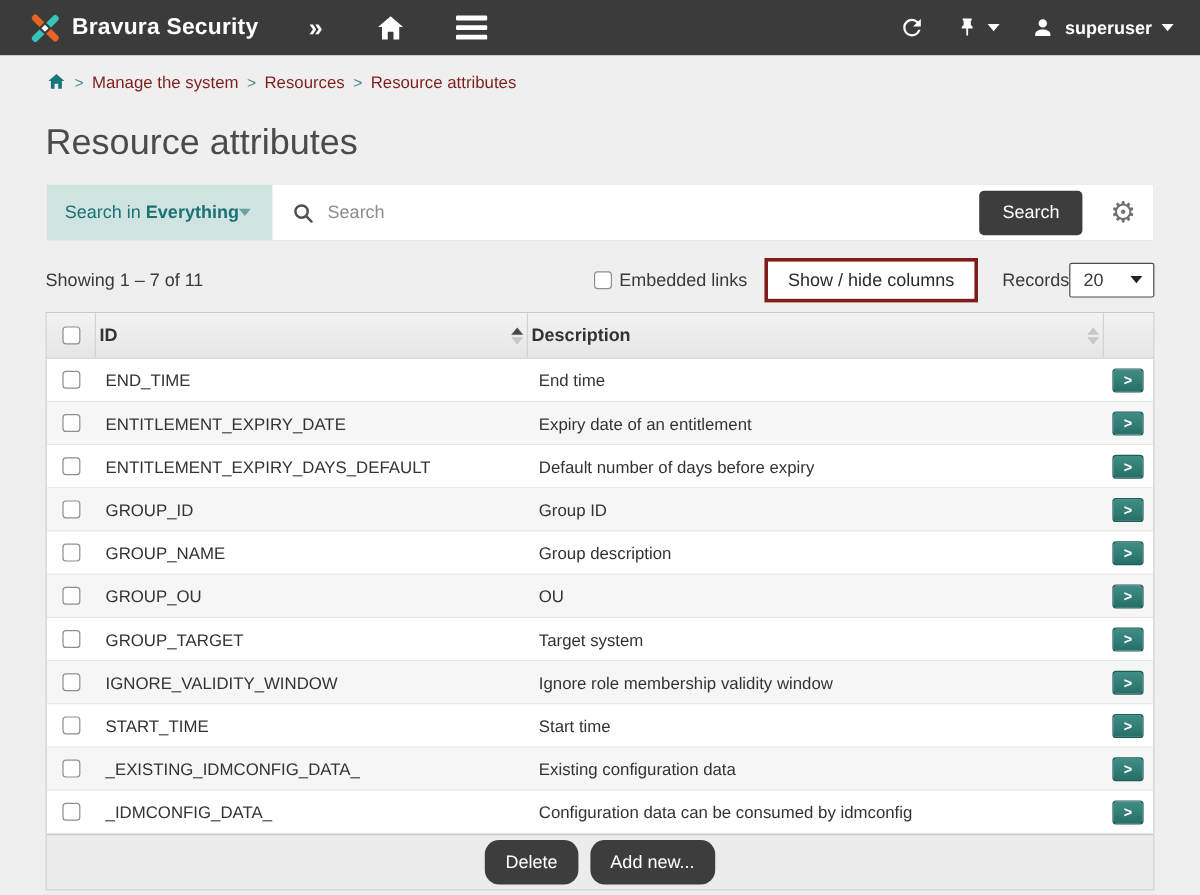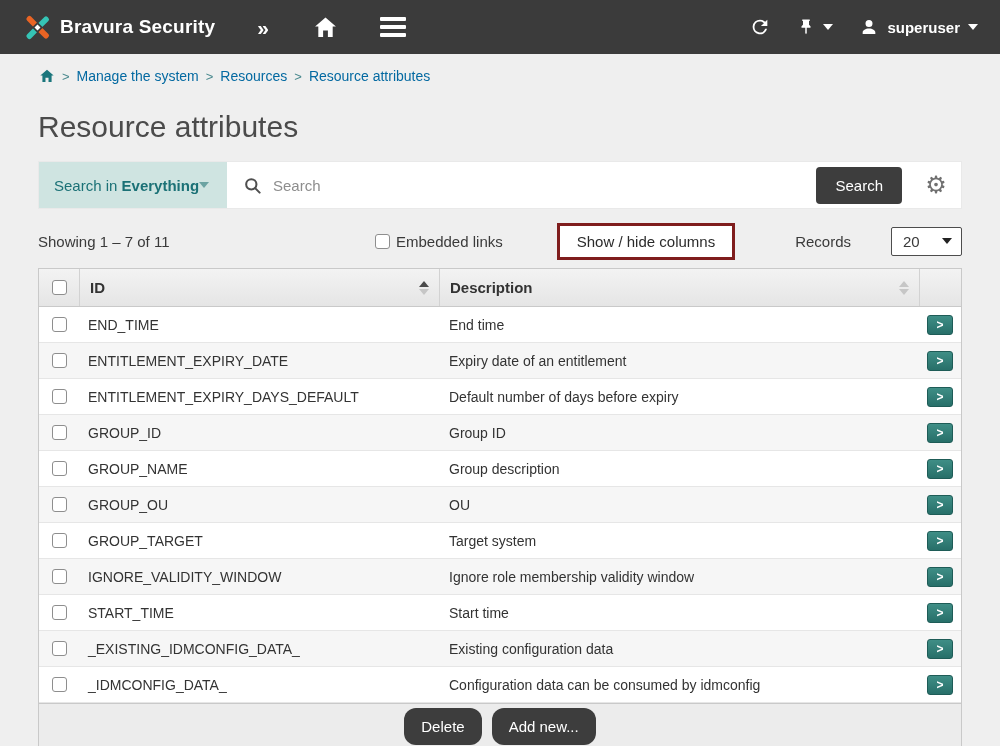--- a/index.html
+++ b/index.html
@@ -7,21 +7,21 @@
   body {
     font-family: "Liberation Sans", sans-serif;
     background: #efefef;
     position: relative;
     overflow: hidden;
     color: #333;
   }
 
   
   .navbar {
-    height: 54px;
+    height: 46px;
     background: #3b3b3b;
     display: flex;
     align-items: center;
     padding: 0 22px 0 24px;
   }
   .brand { display: flex; align-items: center; gap: 9px; cursor: pointer; }
   .brand-name { color: #fff; font-size: 19px; font-weight: 700; letter-spacing: .2px; }
   .nav-ico { color: #fff; display: flex; align-items: center; justify-content: center; cursor: pointer; }
   .dbl-chevron { margin-left: 42px; font-size: 21px; font-weight: 700; color: #fff; line-height: 1; }
   .home-link { margin-left: 44px; }
@@ -36,21 +36,21 @@
     border-top: 6px solid #fff;
   }
 
   
   .breadcrumb {
     padding: 14px 0 0 39px;
     font-size: 14px;
     display: flex; align-items: center; gap: 7px;
     color: #1b767c;
   }
-  .breadcrumb a { color: #0369a1; text-decoration: none; cursor: pointer; }
+  .breadcrumb a { color: #7f1d1d; text-decoration: none; cursor: pointer; }
   .crumb-sep { color: #48888d; font-size: 13px; }
 
   
   .page-title {
     margin: 26px 0 0 38px;
     font-size: 30px;
     font-weight: 400;
     color: #4b4b4b;
   }
 
@@ -107,21 +107,21 @@
   }
 
   
   .controls-row {
     margin: 16px 38px 0;
     display: flex; align-items: center;
     font-size: 15px; color: #3a3a3a;
     height: 32px;
   }
   .showing-text { font-size: 15px; color: #3a3a3a; }
-  .controls-right { margin-left: auto; display: flex; align-items: center; gap: 40px; }
+  .controls-right { margin-left: auto; display: flex; align-items: center; }
   .checkbox {
     width: 15px; height: 15px;
     border: 1px solid #8e8e8e; border-radius: 3px;
     background: #fff; display: inline-block;
     cursor: pointer; flex: none;
   }
   .embedded-group { display: flex; align-items: center; gap: 6px; margin-right: 14px; cursor: pointer; }
   .showhide-btn {
     background: #fff;
     border: 3px solid #7f1d1d;
@@ -157,21 +157,21 @@
     grid-template-columns: 40px 360px 1fr 42px;
     background: linear-gradient(#f3f3f3, #e5e5e5);
     border-bottom: 1px solid #c9c9c9;
     height: 38px;
     align-items: center;
     font-weight: 700; font-size: 15px; color: #333;
   }
   .t-header .hcell { height: 100%; display: flex; align-items: center; }
   .t-header .hcell + .hcell { border-left: 1px solid #d2d2d2; }
   .hcell.chk { justify-content: center; }
-  .hcell.lbl { justify-content: space-between; padding: 0 10px; cursor: pointer; }
+  .hcell.lbl { justify-content: space-between; padding: 0 3px; cursor: pointer; }
   .sort-icon { display: flex; flex-direction: column; gap: 2px; align-items: center; }
   .sort-icon .up {
     width: 0; height: 0;
     border-left: 5px solid transparent; border-right: 5px solid transparent;
     border-bottom: 6px solid #c6c6c6;
   }
   .sort-icon .dn {
     width: 0; height: 0;
     border-left: 5px solid transparent; border-right: 5px solid transparent;
     border-top: 6px solid #c6c6c6;

